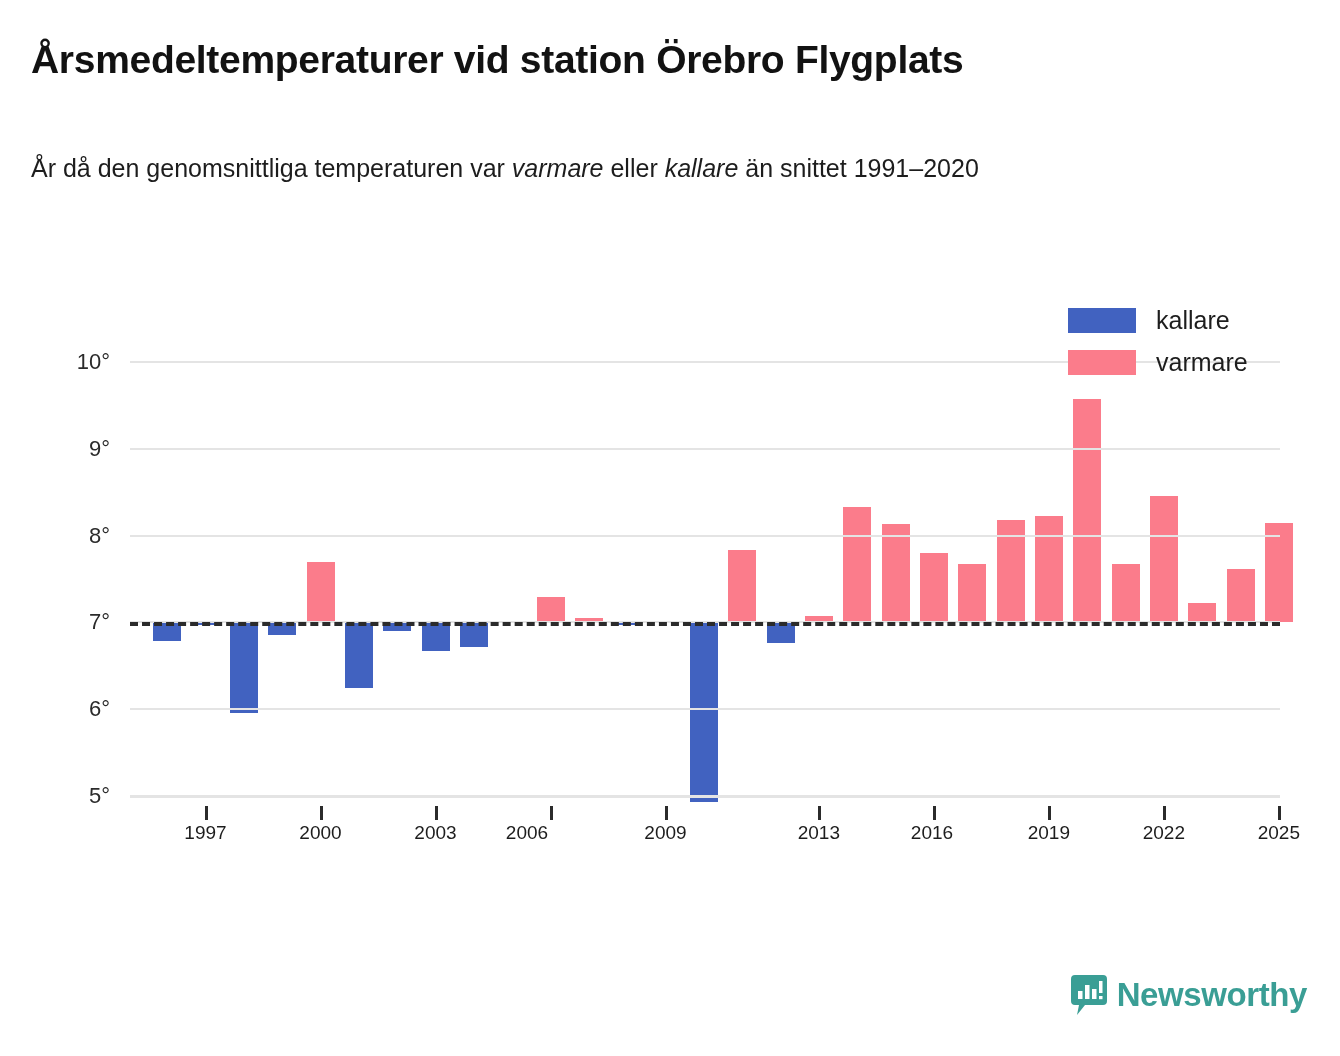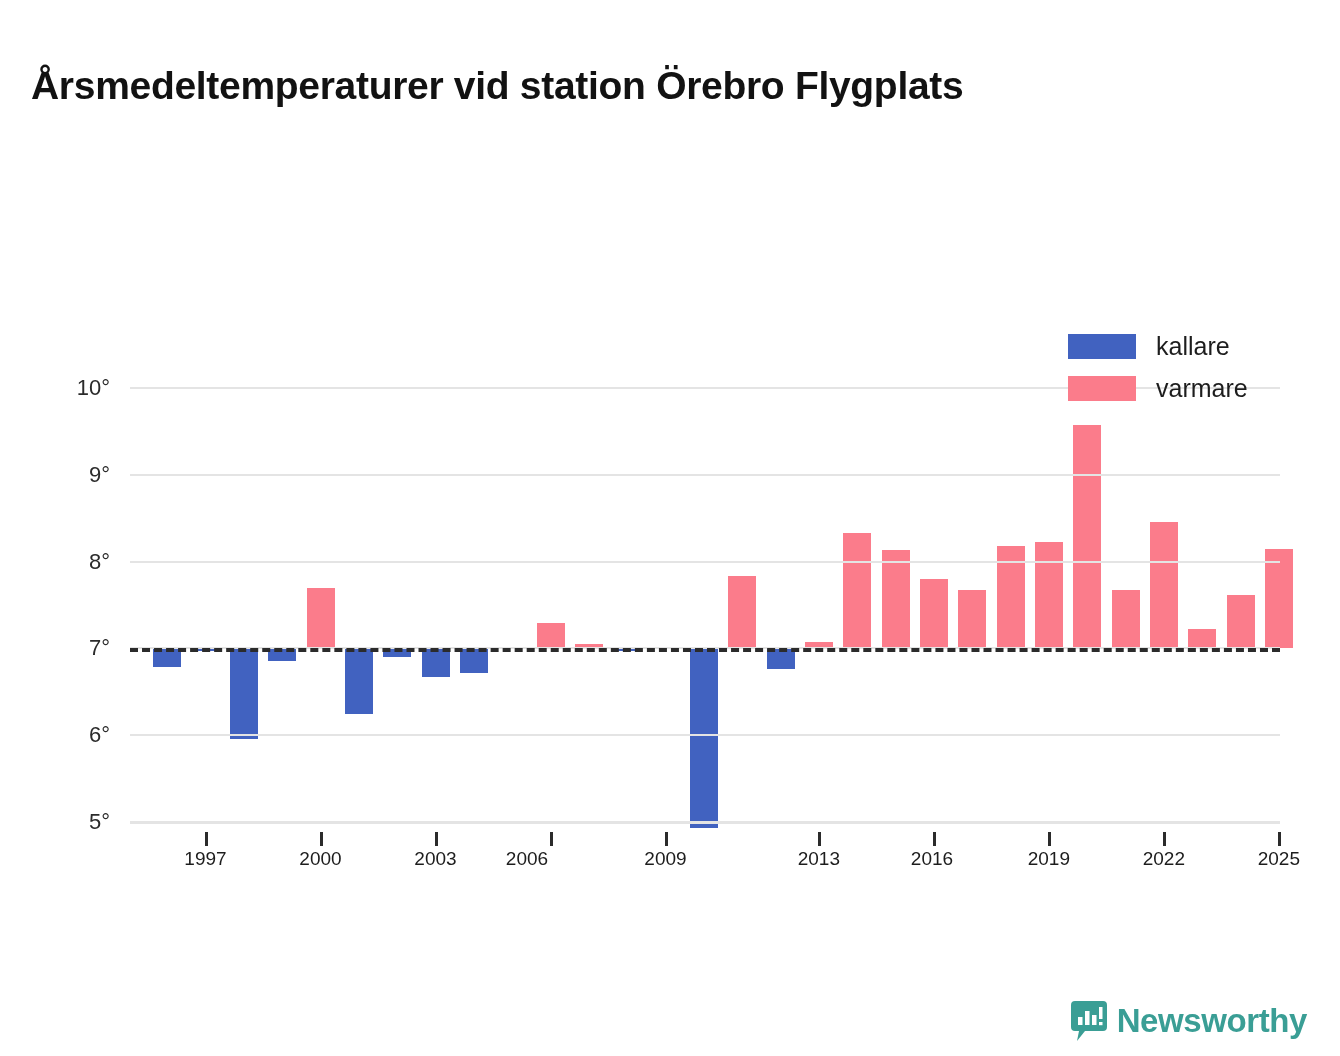--- a/index.html
+++ b/index.html
@@ -4,21 +4,21 @@
 <style>
   html,body{margin:0;padding:0;}
   body{
     width:1340px;height:1056px;
     background:#ffffff;
     font-family:"Liberation Sans", sans-serif;
     color:#1a1a1a;
     overflow:hidden;
     position:relative;
   }
-  .page{position:relative;width:1340px;height:760px;margin-top:26px;}
+  .page{position:relative;width:1340px;height:760px;}
 
   .title{
     position:absolute;left:31px;top:38px;
     font-size:39px;font-weight:bold;letter-spacing:-0.3px;
     color:#121212;white-space:nowrap;
   }
   .subtitle{
     position:absolute;left:31px;top:148px;
     font-size:25px;line-height:41px;font-weight:normal;
     color:#1d1d1d;width:1250px;
@@ -86,20 +86,23 @@
   .brand-mark{width:36px;height:40px;margin-right:10px;}
   .brand-name{font-size:33px;font-weight:bold;color:#3a9e95;letter-spacing:-0.4px;}
 </style>
 </head>
 <body>
 
 <div class="page">
 
   <div class="title">Årsmedeltemperaturer vid station Örebro Flygplats</div>
 
+  <div class="subtitle">
+    <span>År då den genomsnittliga temperaturen var </span><i>varmare</i><span> eller </span><i>kallare</i><span> än snittet 1991–2020</span>
+  </div>
 
   <div class="chart">
 
     <div class="ylabels" id="ylabels">
         <div class="ylabel" style="top: 434px;">5°</div>
         <div class="ylabel" style="top: 347.2px;">6°</div>
         <div class="ylabel" style="top: 260.4px;">7°</div>
         <div class="ylabel" style="top: 173.6px;">8°</div>
         <div class="ylabel" style="top: 86.8px;">9°</div>
         <div class="ylabel" style="top: 0px;">10°</div>

